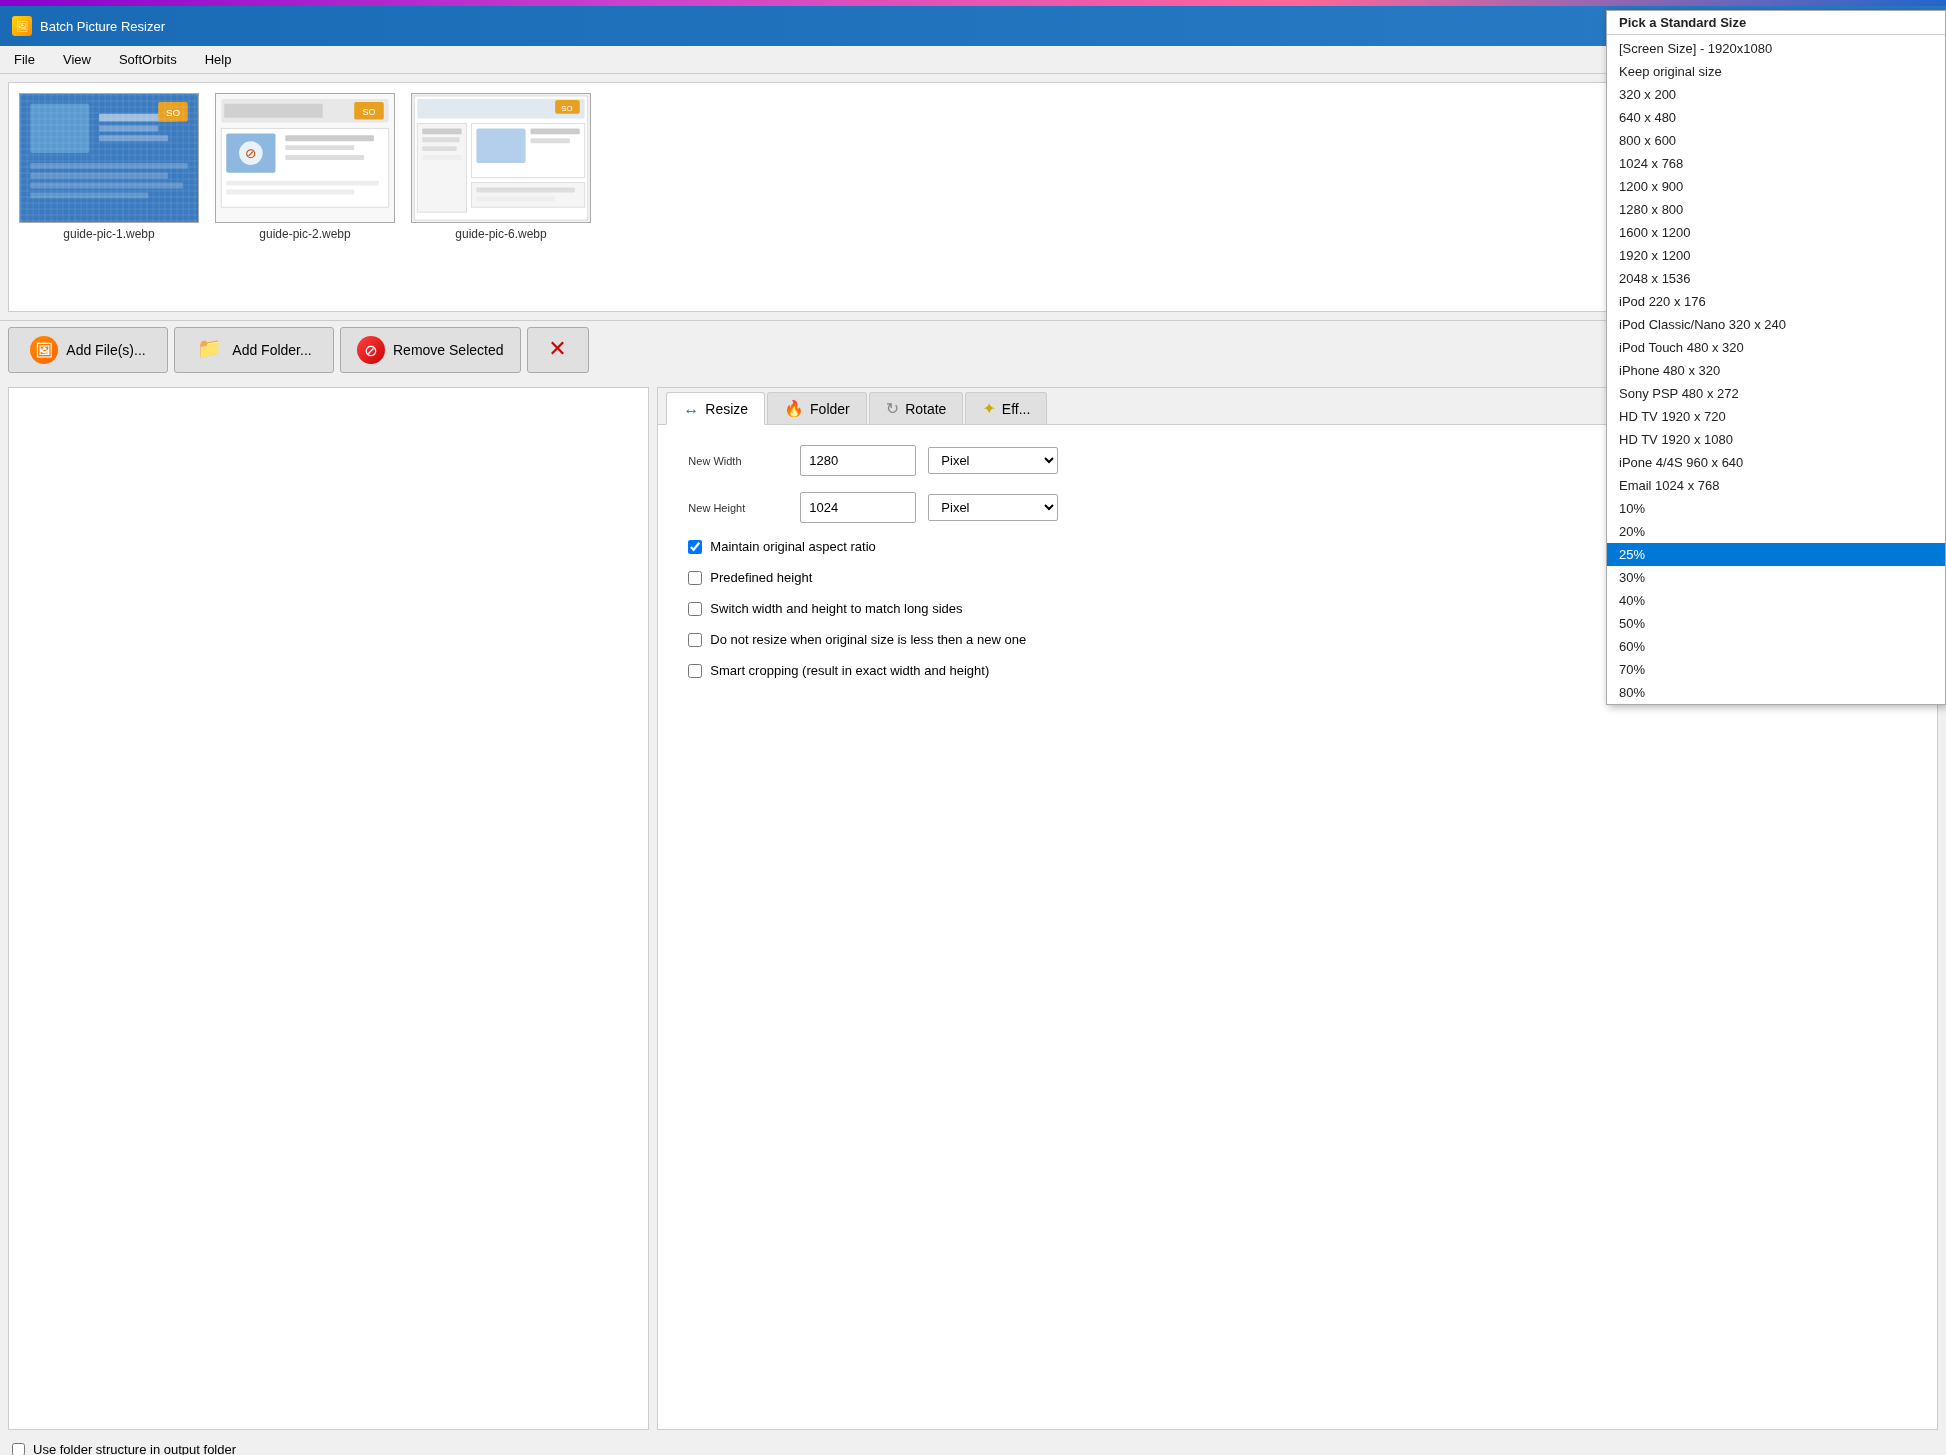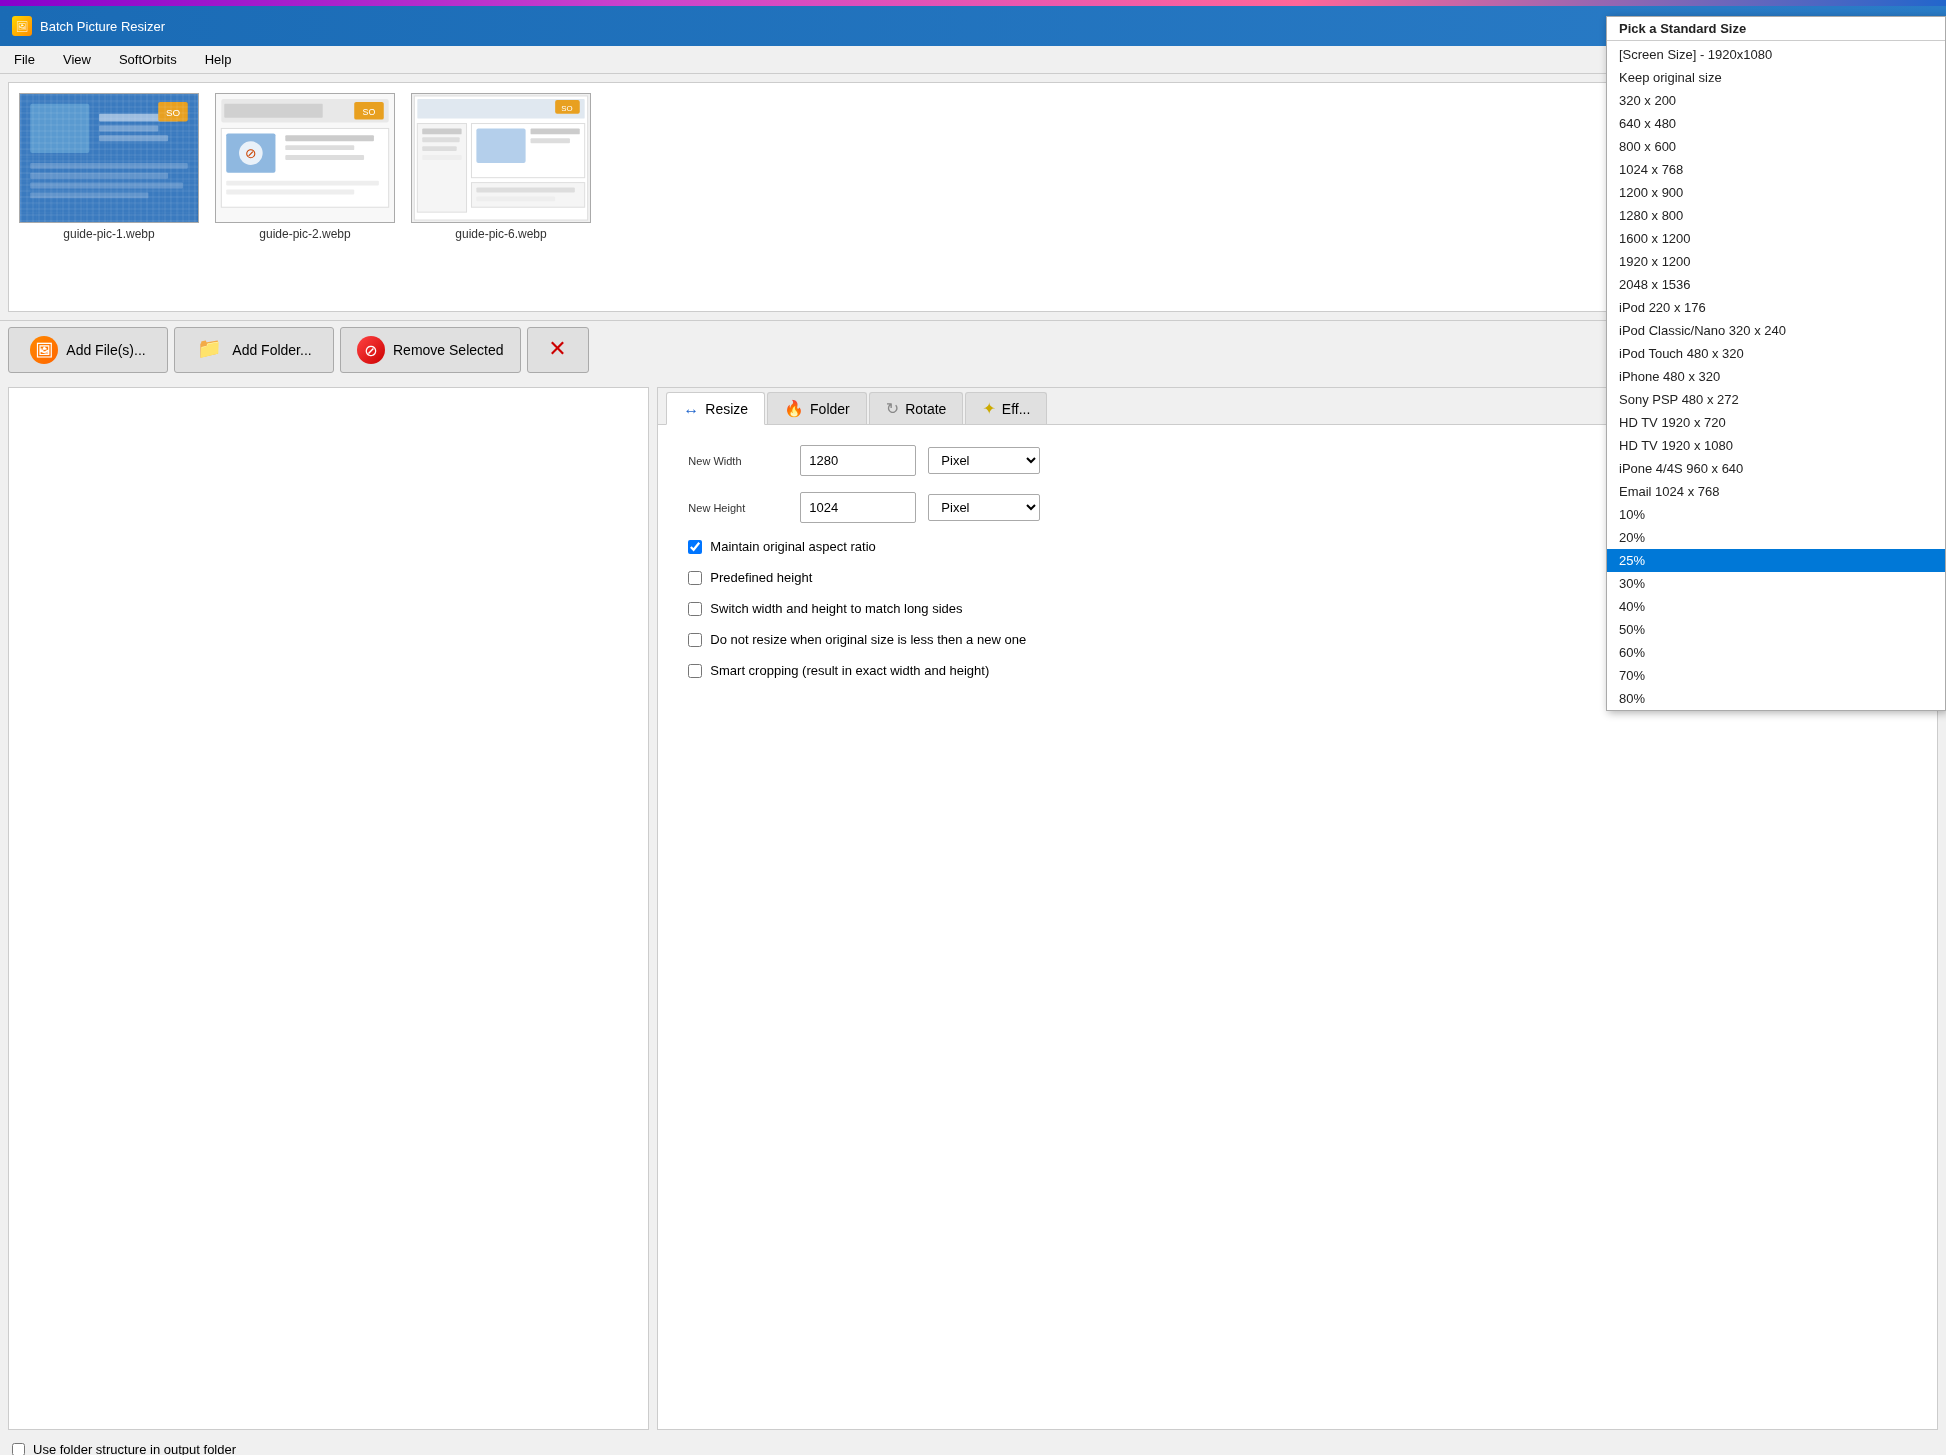--- a/index.html
+++ b/index.html
@@ -233,21 +233,21 @@
 
     .field-input {
       width: 116px;
       padding: 7px 8px;
       border: 1px solid #aaa;
       border-radius: 2px;
       font-size: 13px;
     }
 
     .field-select {
-      width: 112px;
+      width: 130px;
       padding: 4px 8px;
       border: 1px solid #aaa;
       border-radius: 2px;
       font-size: 13px;
       background: white;
     }
 
     .checkbox-row {
       display: flex;
       align-items: center;
@@ -256,21 +256,21 @@
       font-size: 13px;
     }
 
     .checkbox-row input[type="checkbox"] {
       width: 14px; height: 14px;
     }
 
     
     #size-dropdown {
       position: fixed;
-      top: 16px;
+      top: 10px;
       right: 0;
       width: 340px;
       background: white;
       border: 1px solid #aaa;
       z-index: 100;
       overflow-y: auto;
       max-height: 700px;
       box-shadow: 2px 2px 8px rgba(0,0,0,0.3);
     }
 

